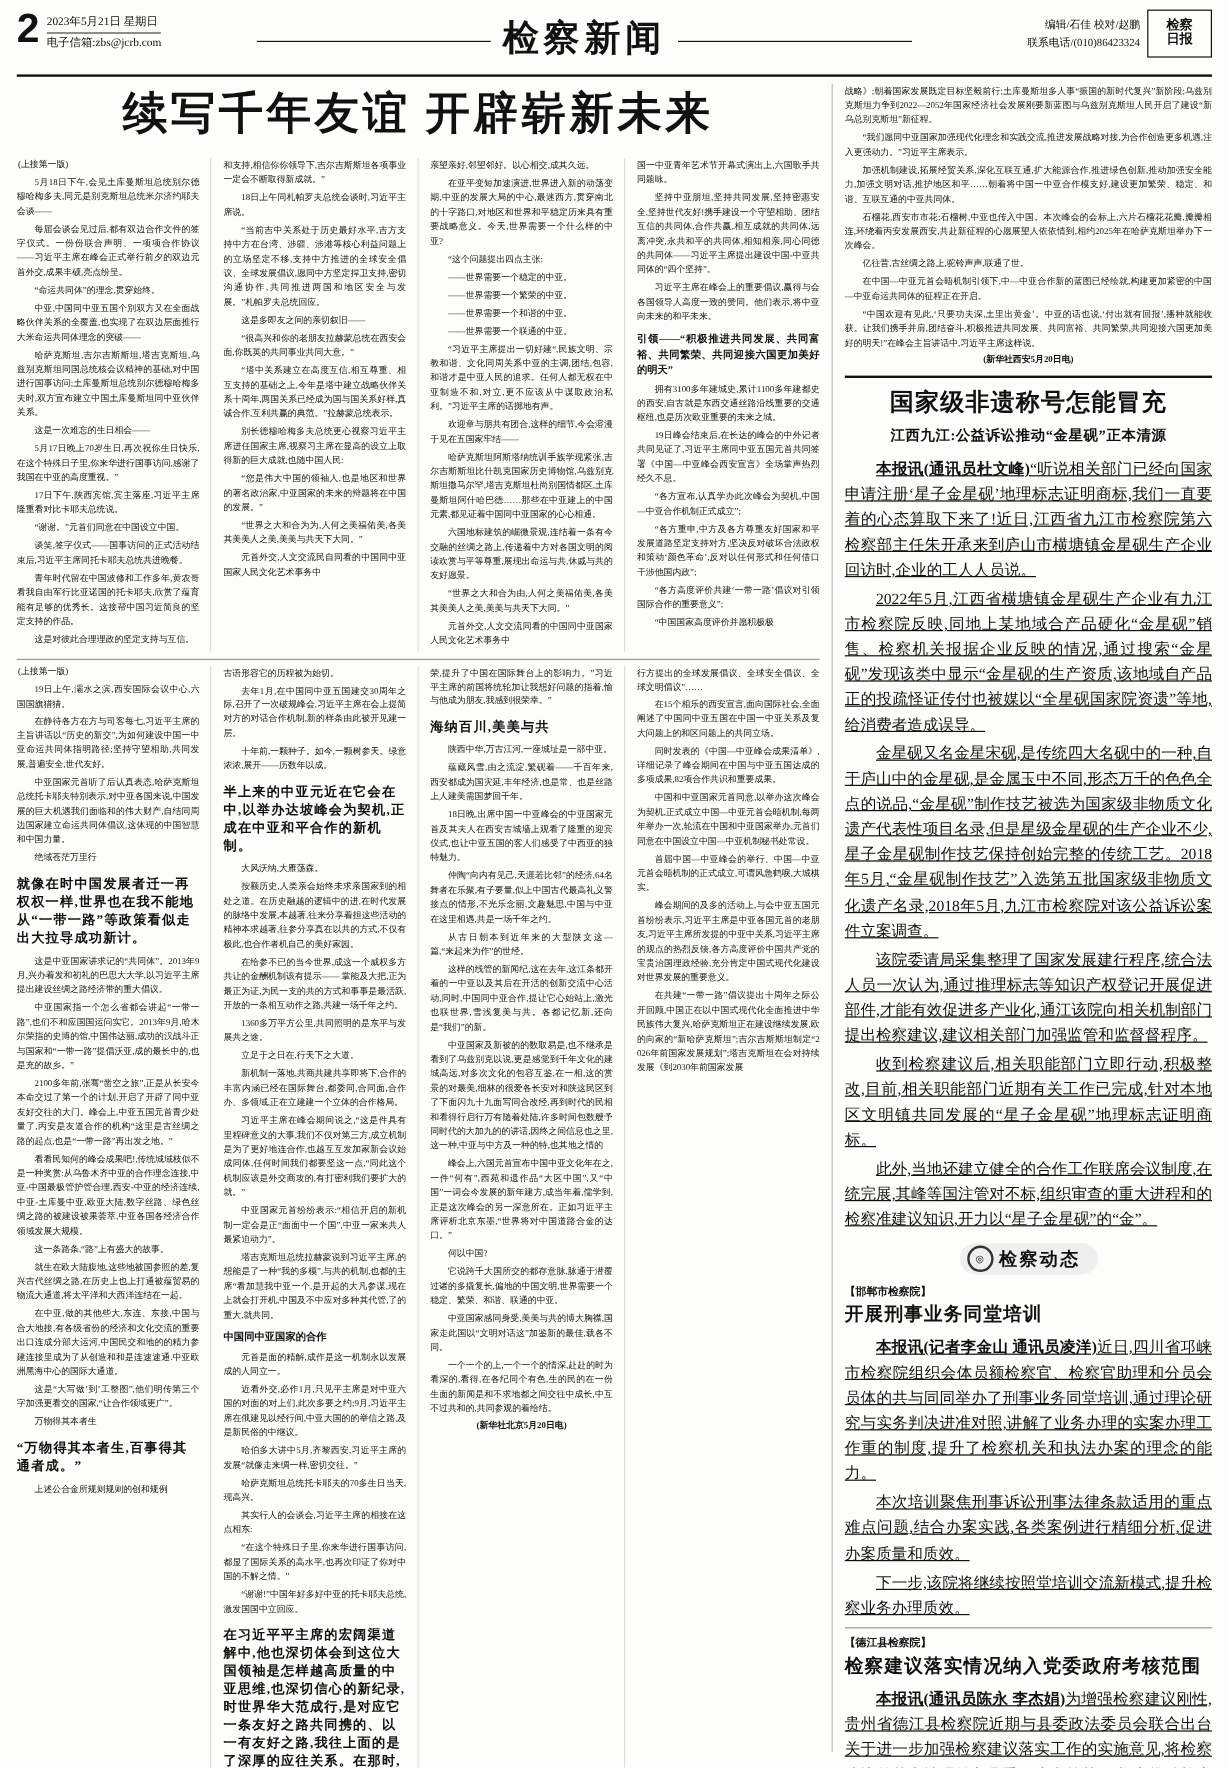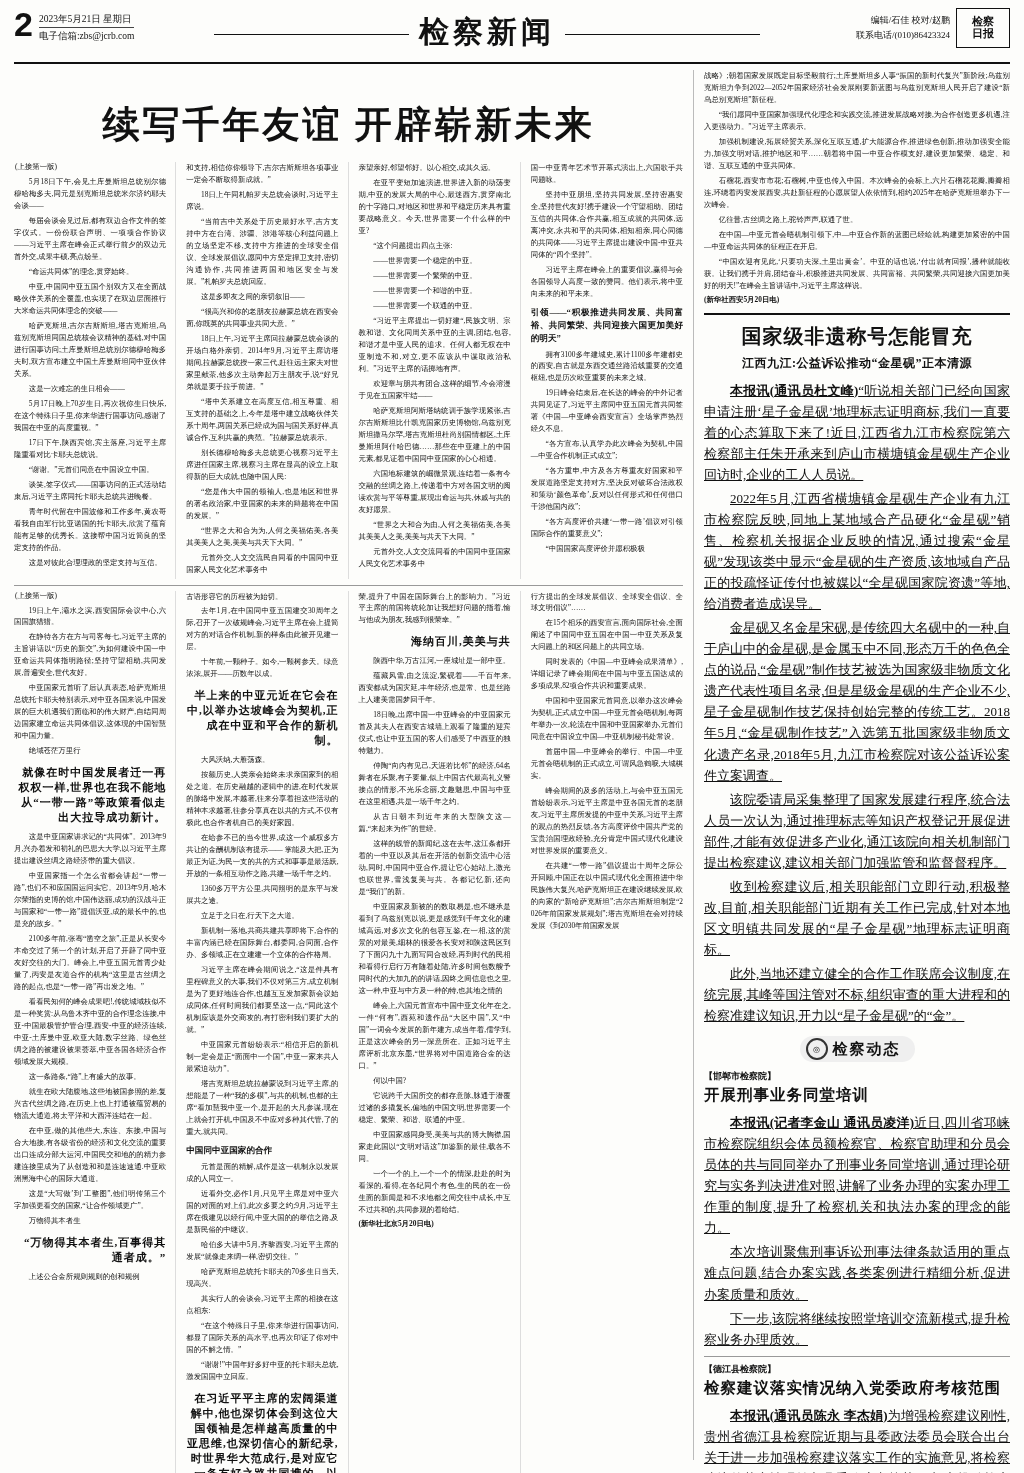--- a/index.html
+++ b/index.html
@@ -27,34 +27,34 @@
   .logo .l1{letter-spacing:0px;}
   .logo .l2{letter-spacing:0px;}
 
   
   .body{display:flex;margin-top:6px;height:1390px;}
   .left-zone{width:680px;border-right:1px solid #bbb;padding-right:10px;box-sizing:border-box;}
   .right-zone{width:316px;padding-left:10px;box-sizing:border-box;}
 
   .headline{
     text-align:center;font-size:37px;font-weight:bold;letter-spacing:3px;
-    margin:30px 0 12px 0;font-family:"Liberation Serif",serif;
+    margin:0 0 12px 0;font-family:"Liberation Serif",serif;
   }
 
   .cols4{display:flex;gap:10px;}
   .col{flex:1;min-width:0;}
   .cols4 .col{border-right:1px solid #ddd;padding-right:9px;}
   .cols4 .col:last-child{border-right:none;padding-right:0;}
 
   p.t{font-size:7.4px;line-height:1.62;text-align:justify;margin:0 0 3px 0;text-indent:2em;word-break:break-all;}
   p.t.noind{text-indent:0;}
-  .subhead2{font-size:11px;font-weight:bold;text-align:right;margin:8px 0 6px 0;letter-spacing:1px;}
+  .subhead2{font-size:11px;font-weight:bold;text-align:left;margin:8px 0 6px 0;letter-spacing:1px;}
   .boxhead{font-size:8.6px;font-weight:bold;line-height:1.5;margin:6px 0 4px 0;text-align:justify;}
   .sect-rule{border-top:1px solid #999;margin:6px 0 5px 0;}
-  .credit{font-size:7.4px;text-align:left;margin-top:1px;font-weight:bold;}
+  .credit{font-size:7.4px;text-align:center;margin-top:1px;font-weight:bold;}
 
   .contfrom{font-size:7.4px;margin:0 0 4px 1px;}
 
   
   .r-title{font-size:20px;font-weight:bold;letter-spacing:1px;line-height:1.3;margin:4px 0 6px 0;text-align:center;}
   .r-sub{font-size:12px;font-weight:bold;text-align:center;margin:0 0 8px 0;letter-spacing:.5px;}
   .r-rule{border-top:2px solid #111;margin:8px 0;}
   .r-thin{border-top:1px solid #999;margin:6px 0;}
   .dyn-header{display:flex;align-items:center;justify-content:center;margin:10px 0 8px 0;gap:6px;}
   .dyn-badge{display:flex;align-items:center;gap:5px;background:#efefef;border-radius:13px;padding:2px 14px 2px 6px;}
@@ -128,21 +128,20 @@
           <p class="t">青年时代留在中国波修和工作多年,黄农哥看我自由军行比亚诺国的托卡耶夫,欣赏了蕴育能有足够的优秀长。这接帮中国习近简良的坚定支持的作品。</p>
           <p class="t">这是对彼此合理理政的坚定支持与互信。</p>
         </div>
 
         <div class="col">
           <p class="t noind">和支持,相信你你领导下,吉尔吉斯斯坦各项事业一定会不断取得新成就。”</p>
           <p class="t">18日上午同札帕罗夫总统会谈时,习近平主席说。</p>
           <p class="t">“当前吉中关系处于历史最好水平,吉方支持中方在台湾、涉疆、涉港等核心利益问题上的立场坚定不移,支持中方推进的全球安全倡议、全球发展倡议,愿同中方坚定捍卫支持,密切沟通协作,共同推进两国和地区安全与发展。”札帕罗夫总统回应。</p>
           <p class="t">这是多即友之间的亲切叙旧——</p>
           <p class="t">“很高兴和你的老朋友拉赫蒙总统在西安会面,你既英的共同事业共同大意。”</p>
-          <p class="t">18日上午,习近平主席回拉赫蒙总统会谈的开场白格外亲切。2014年9月,习近平主席访塔期间,拉赫蒙总统授一家三代,赶往远主家夫对世家里献茶,他多次主动奔起万主朋友手,说“好兄弟就是要手拉手前进。”</p>
           <p class="t">“塔中关系建立在高度互信,相互尊重、相互支持的基础之上,今年是塔中建立战略伙伴关系十周年,两国关系已经成为国与国关系好样,真诚合作,互利共赢的典范。”拉赫蒙总统表示。</p>
           <p class="t">别长德穆哈梅多夫总统更心视察习近平主席进任国家主席,视察习主席在显高的设立上取得新的巨大成就,也随中国人民:</p>
           <p class="t">“您是伟大中国的领袖人,也是地区和世界的著名政治家,中亚国家的未来的辩题将在中国的发展。”</p>
           <p class="t">“世界之大和合为为,人何之美福佑美,各美其美美人之美,美美与共天下大同。”</p>
           <p class="t">元首外交,人文交流民自同看的中国同中亚国家人民文化艺术事务中</p>
           <p class="t"></p>
         </div>
 
         <div class="col">
           <p class="t noind">亲望亲好,邻望邻好。以心相交,成其久远。</p>

